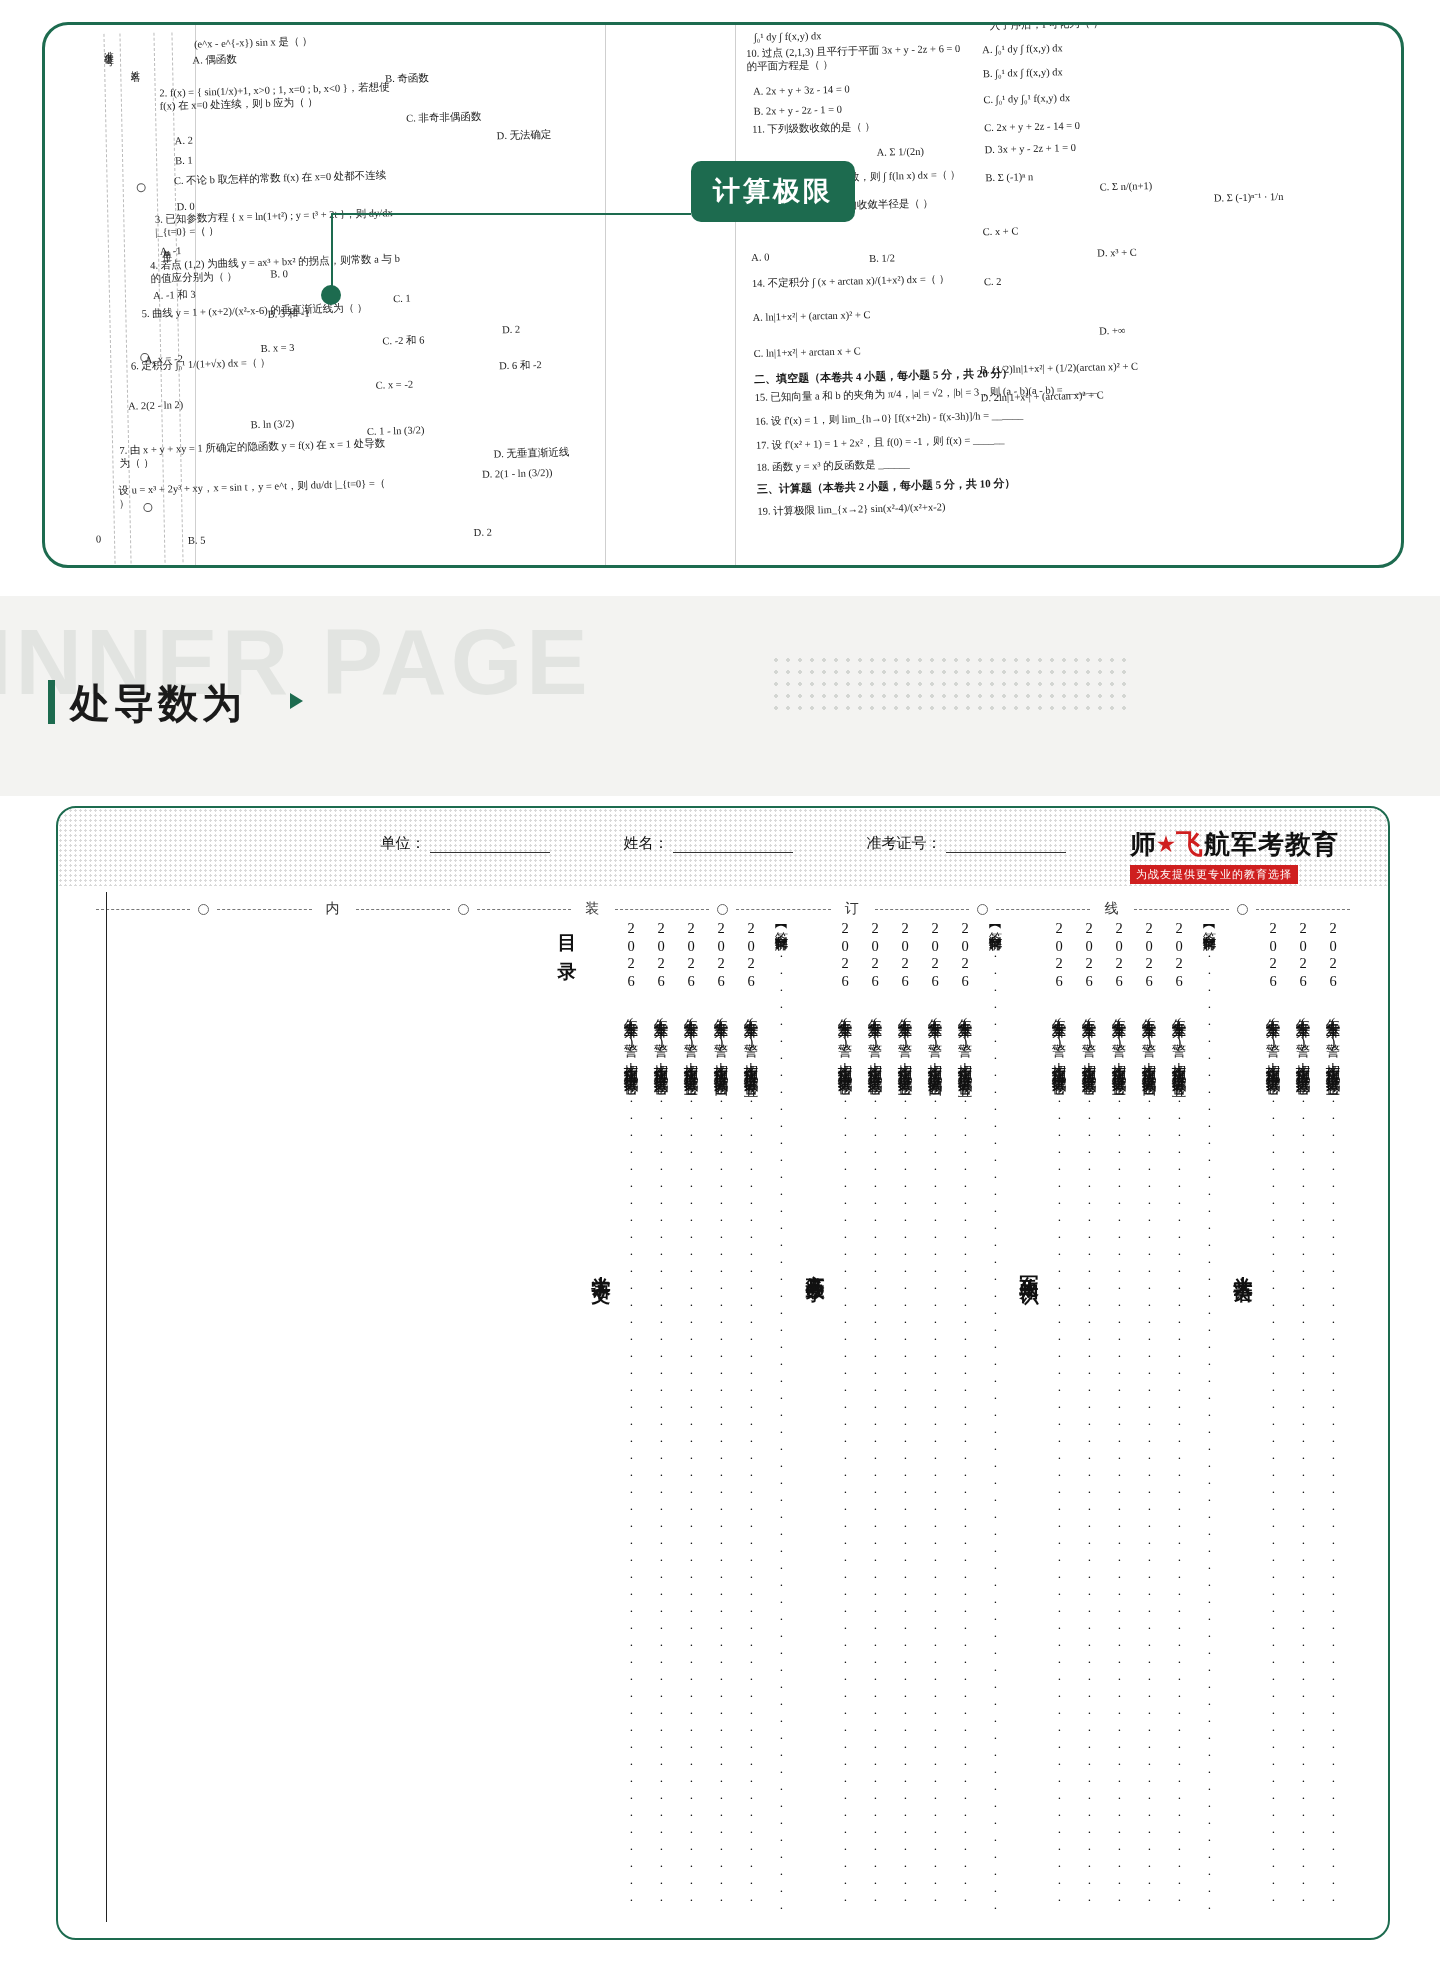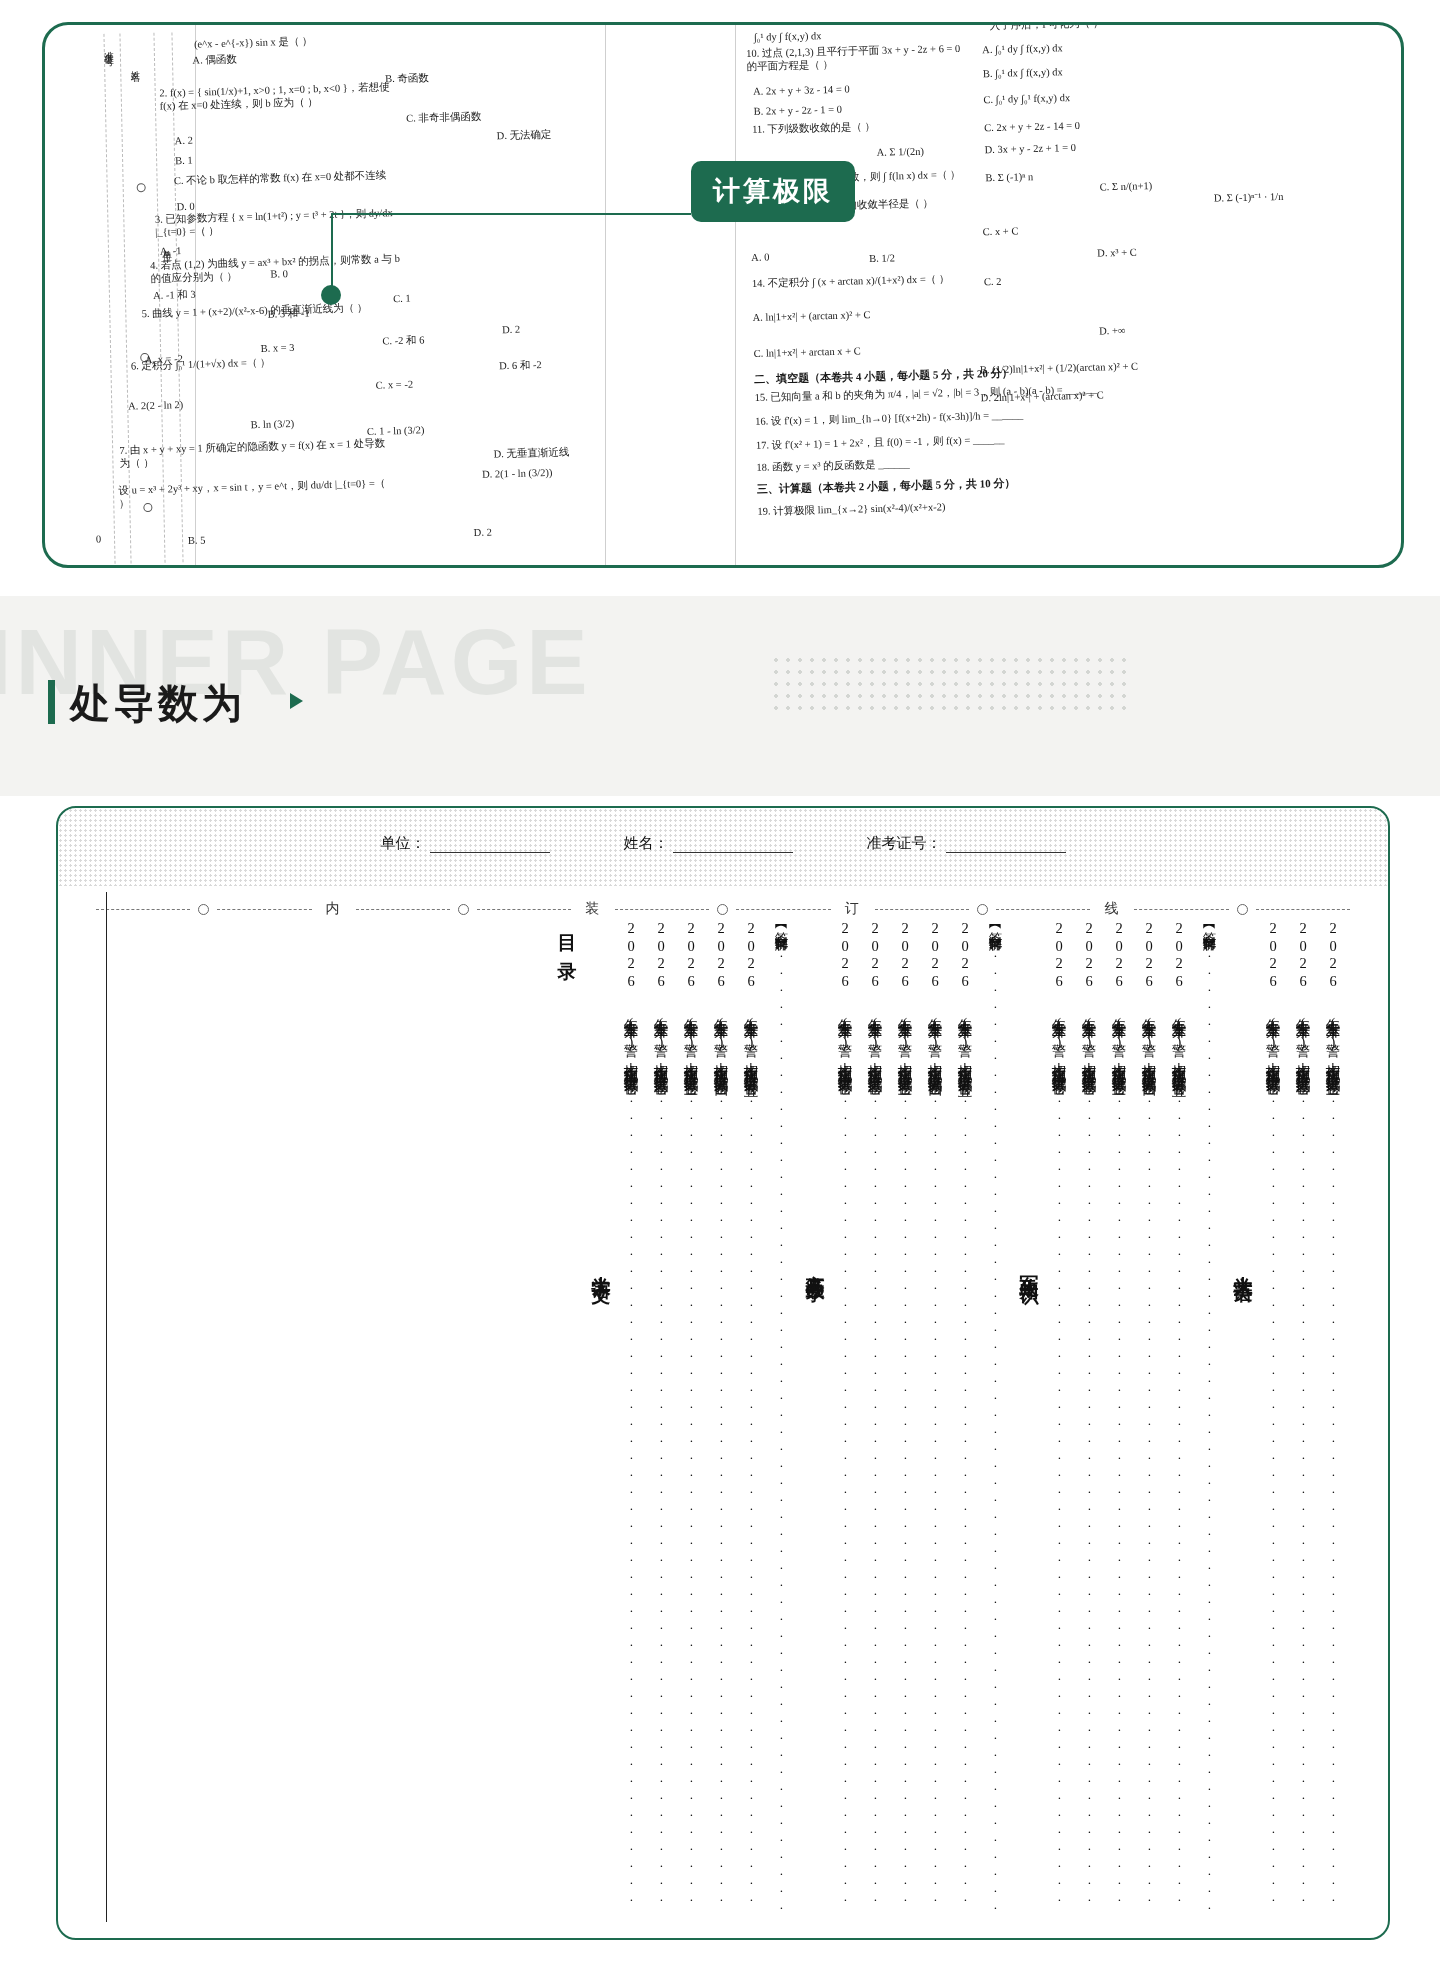--- a/index.html
+++ b/index.html
@@ -497,20 +497,26 @@
       <div class="field">
         <span class="fl">姓名：</span>
         <span class="blank"></span>
       </div>
       <div class="field">
         <span class="fl">准考证号：</span>
         <span class="blank"></span>
       </div>
     </div>
 
+    <div class="logo">
+      <div class="logo-main">
+        <span>师</span><span class="logo-star">★</span><span class="logo-fei">飞</span><span>航军考教育</span>
+      </div>
+      <div class="logo-sub">为战友提供更专业的教育选择</div>
+    </div>
 
     <div class="seal-row">
       <div class="seal-seg"></div>
       <div class="seal-circ"></div>
       <div class="seal-seg"></div>
       <div class="seal-word">内</div>
       <div class="seal-seg"></div>
       <div class="seal-circ"></div>
       <div class="seal-seg"></div>
       <div class="seal-word">装</div>

